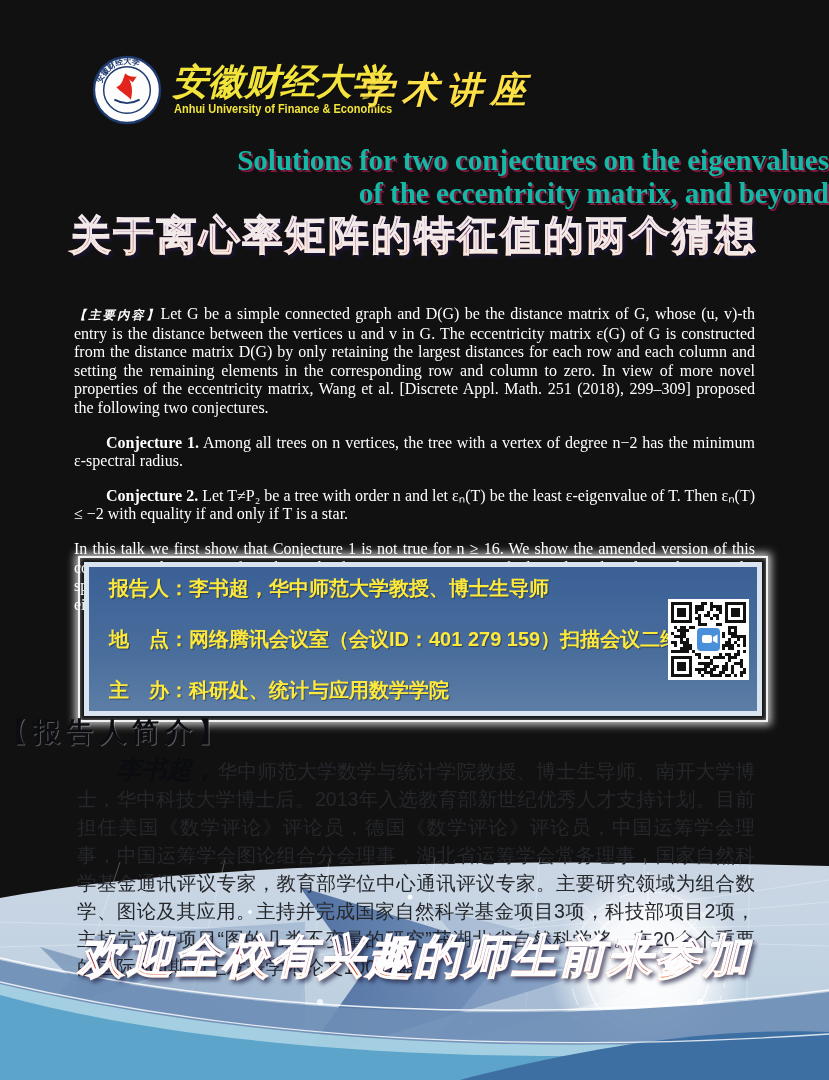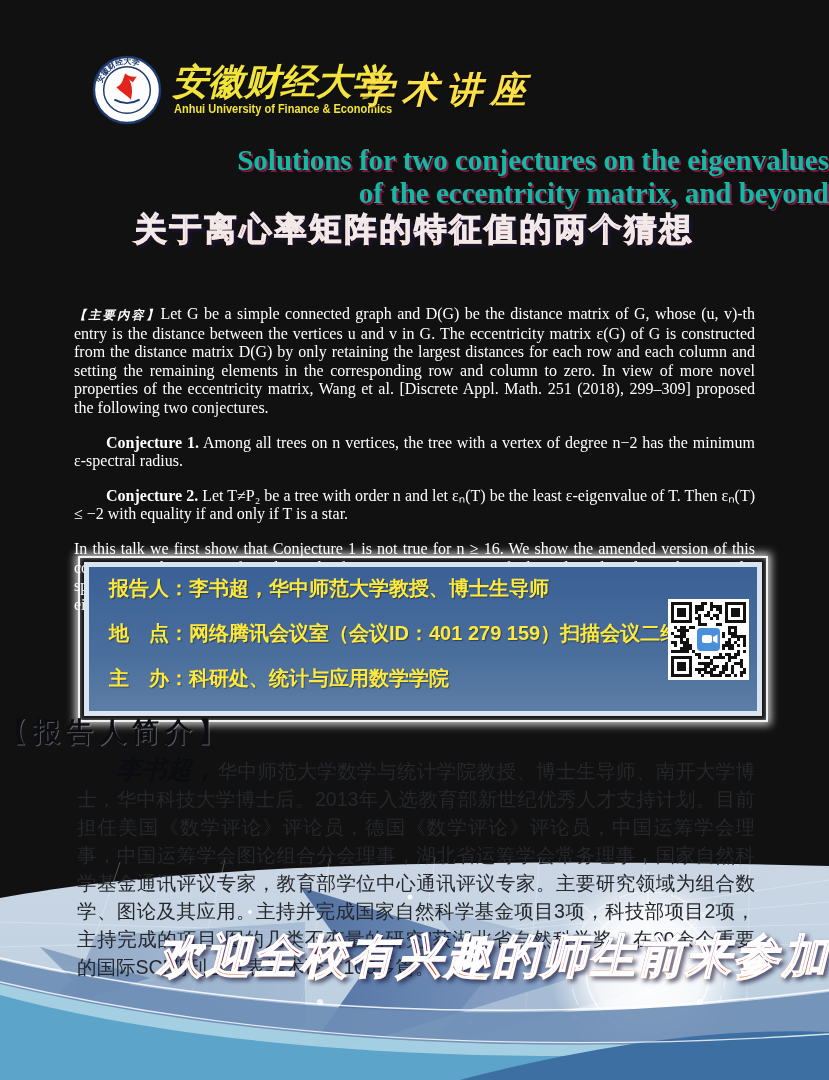--- a/index.html
+++ b/index.html
@@ -19,52 +19,52 @@
   .univ-en{position:absolute;left:82px;top:52px;font-weight:700;font-size:12.5px;color:#F2E43A;
     transform:scaleX(.88);transform-origin:left;white-space:nowrap;}
   .series{position:absolute;left:266px;top:16px;font-family:"Liberation Serif",serif;
     font-style:italic;font-weight:700;font-size:36px;letter-spacing:8px;color:#fde047;
     text-shadow:1px 2px 1px rgba(0,0,0,.45);white-space:nowrap;}
   
   .title-en{position:absolute;left:0;top:144px;width:100%;text-align:right;
     font-family:"Liberation Serif",serif;font-weight:700;font-size:29px;line-height:33px;
     color:#14b8a6;text-shadow:2px 2px 0 #7C1C3C, 3px 3px 3px rgba(40,10,30,.55);}
   .title-zh{position:absolute;left:0;top:208px;width:100%;text-align:center;
-    font-weight:800;font-size:32px;letter-spacing:3px;
+    font-weight:800;font-size:40px;letter-spacing:3px;
     background:linear-gradient(180deg,#34276B 8%,#6E2152 42%,#C23A20 70%,#F59D22 95%);
     -webkit-background-clip:text;background-clip:text;color:transparent;
     -webkit-text-stroke:1.2px #F2E9E9;
     filter:drop-shadow(3px 3px 1px rgba(25,20,50,.8));white-space:nowrap;}
   
   .abstract{position:absolute;left:74px;top:289px;width:681px;color:#FFFFFF;
     font-family:"Liberation Serif",serif;font-size:16px;line-height:18.6px;text-align:justify;}
   .ab-label{font-style:italic;font-weight:700;font-size:12px;letter-spacing:1px;}
   .abstract p.ind{text-indent:2em;}
   .conj-label{font-weight:700;}
   
   .infobox{position:absolute;left:78px;top:556px;width:678px;height:154px;
     border:2px solid rgba(255,255,255,.95);padding:4px;
     box-shadow:0 0 8px 3px rgba(255,255,255,.75), inset 0 0 4px rgba(255,255,255,.5);}
   .infobox-inner{width:100%;height:100%;border:5px solid #D9E4F0;position:relative;
     background:linear-gradient(180deg,#3A6096 0%,#4A6E9C 60%,#5C7EA6 100%);
-    padding:6px 0 18px 20px;box-sizing:border-box;
+    padding:6px 0 6px 20px;box-sizing:border-box;
     display:flex;flex-direction:column;justify-content:space-between;}
   .info-row{font-weight:700;font-size:20px;color:#FFE93A;white-space:nowrap;
     text-shadow:1px 1px 1px rgba(0,0,0,.4);line-height:30px;}
   .qr{position:absolute;right:8px;top:32px;width:81px;height:81px;background:#fff;padding:3px;box-sizing:border-box;}
   
   .bio-head{position:absolute;left:0;top:714px;width:100%;z-index:2;
     font-family:"Liberation Serif",serif;font-weight:800;font-size:27px;letter-spacing:6px;
     color:#0C0D12;text-shadow:1px 1px 0 rgba(255,255,255,.3);}
   .bio{position:absolute;left:77px;top:756px;width:678px;z-index:2;
     font-size:19.5px;line-height:28px;color:#25272B;text-align:justify;text-indent:2em;}
   .bio-name{font-family:"Liberation Serif",serif;font-style:italic;font-weight:800;font-size:25px;color:#0B0C10;}
   
   .bottom-art{position:absolute;left:0;top:852px;width:829px;height:228px;z-index:1;}
-  .banner-text{position:absolute;left:0;top:926px;width:100%;text-align:right;z-index:3;
+  .banner-text{position:absolute;left:0;top:926px;width:100%;text-align:center;z-index:3;
     font-weight:800;font-style:italic;font-size:46px;letter-spacing:2px;
     background:linear-gradient(180deg,#2C2160 6%,#6E1E4C 38%,#C23222 68%,#F5861E 92%);
     -webkit-background-clip:text;background-clip:text;color:transparent;
     -webkit-text-stroke:1.5px #FDFDFD;
     filter:drop-shadow(3px 3px 2px rgba(25,25,60,.65));white-space:nowrap;}
 </style>
 </head>
 <body>
 
 <div class="poster">

